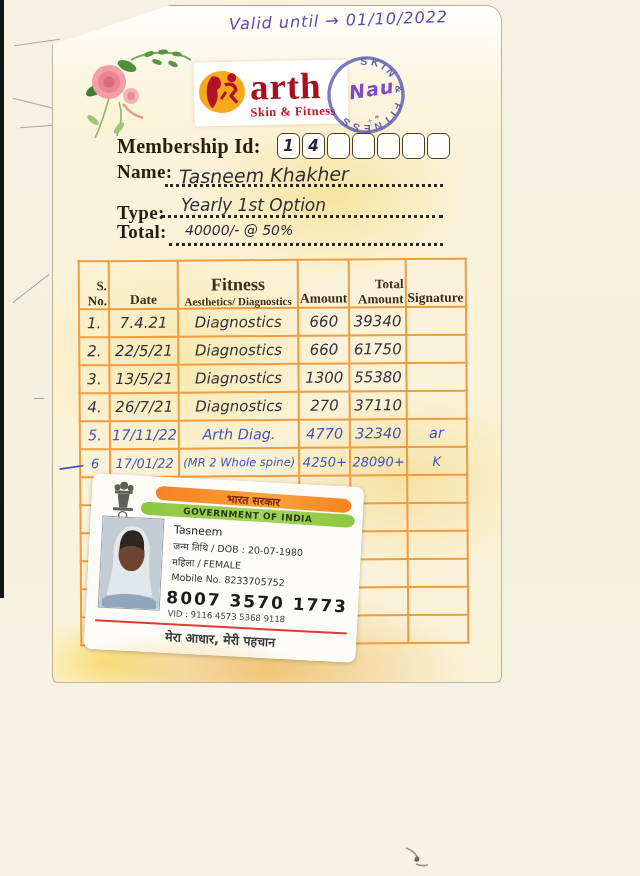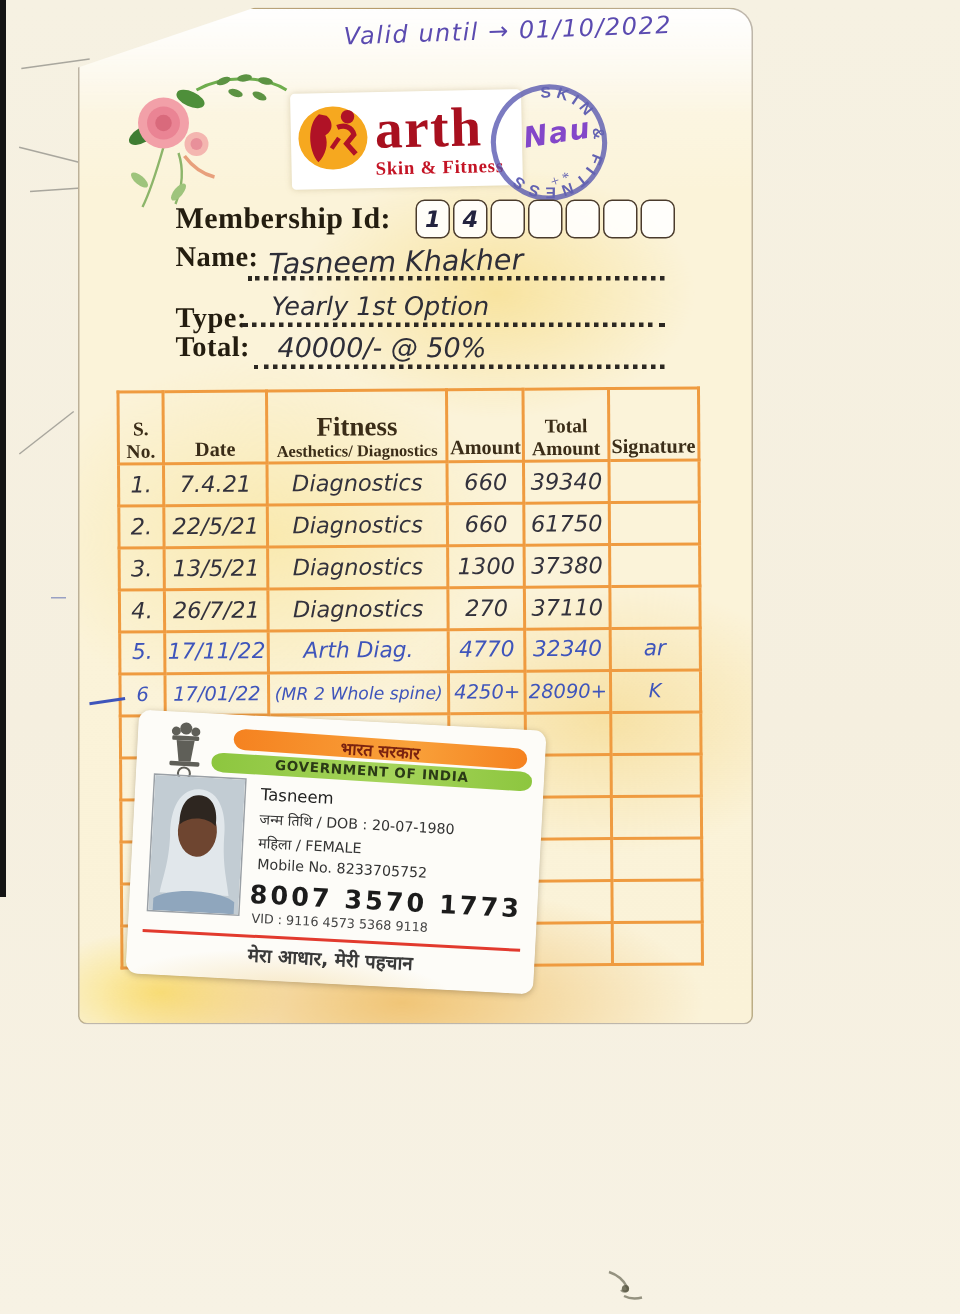--- a/index.html
+++ b/index.html
@@ -51,34 +51,34 @@
   .boxes{position:absolute;left:160px;top:-2px;display:flex;gap:2px;}
   .box{width:21px;height:24px;border:1.6px solid #4a3b2c;border-radius:6px;background:rgba(255,255,255,.88);
        display:flex;align-items:center;justify-content:center;font-size:15px;font-weight:bold;color:#23233f;}
 
   .f-name{position:absolute;left:64px;top:155px;}
   .f-type{position:absolute;left:64px;top:196px;}
   .f-total{position:absolute;left:64px;top:215px;}
   .hv{position:absolute;white-space:nowrap;color:#2e2e38;}
   .v-name{left:126px;top:158px;font-size:19px;transform:rotate(-1deg);}
   .v-type{left:128px;top:189px;font-size:17px;}
-  .v-total{left:132px;top:216px;font-size:18px;text-align:center;}
+  .v-total{left:132px;top:216px;font-size:14px;text-align:center;}
   .dots{position:absolute;border-bottom:3px dotted #2c2822;height:0;}
   .d-name{left:112px;top:178px;width:278px;}
   .d-type{left:108px;top:209px;width:282px;}
   .d-total{left:116px;top:237px;width:274px;}
 
   
   .svc-table{position:absolute;left:26px;top:253px;border-collapse:collapse;table-layout:fixed;
              transform:rotate(-.4deg);background:transparent;}
   .svc-table td,.svc-table th{border:2px solid #ef9b40;padding:0 1px;overflow:visible;}
   .svc-table th{color:#3b2d18;font-family:"Liberation Serif",serif;vertical-align:bottom;line-height:1.1;}
   .svc-table tr.hdr{height:48px;}
   .svc-table tr{height:28px;}
-  .th-sno,.th-total{font-size:13px;text-align:center;padding-left:4px;vertical-align:middle;}
+  .th-sno,.th-total{font-size:13px;text-align:right;padding-left:4px;vertical-align:middle;}
   .th-date,.th-amt,.th-sig{font-size:13.5px;text-align:center;padding-bottom:3px;margin-top:13px;}
   .th-svc{text-align:center;vertical-align:middle;}
   .th-svc .main{display:block;font-size:18px;}
   .th-svc .sub{display:block;font-size:11px;}
   .svc-table td{font-size:15px;color:#33323c;text-align:center;white-space:nowrap;}
   .svc-table td span{display:inline-block;}
   tr.r5 td,tr.r6 td{color:#3f55bb;}
   tr.r5 td{font-size:14.5px;}
   tr.r6 td{font-size:13px;}
   tr.r6 .svc{font-size:11.5px;}
@@ -244,21 +244,21 @@
         <td>Diagnostics</td>
         <td>660</td>
         <td>61750</td>
         <td></td>
       </tr>
       <tr class="hand">
         <td class="c-sno">3.</td>
         <td>13/5/21</td>
         <td>Diagnostics</td>
         <td>1300</td>
-        <td>37380</td>
+        <td>55380</td>
         <td></td>
       </tr>
       <tr class="hand">
         <td class="c-sno">4.</td>
         <td>26/7/21</td>
         <td>Diagnostics</td>
         <td>270</td>
         <td>37110</td>
         <td></td>
       </tr>

